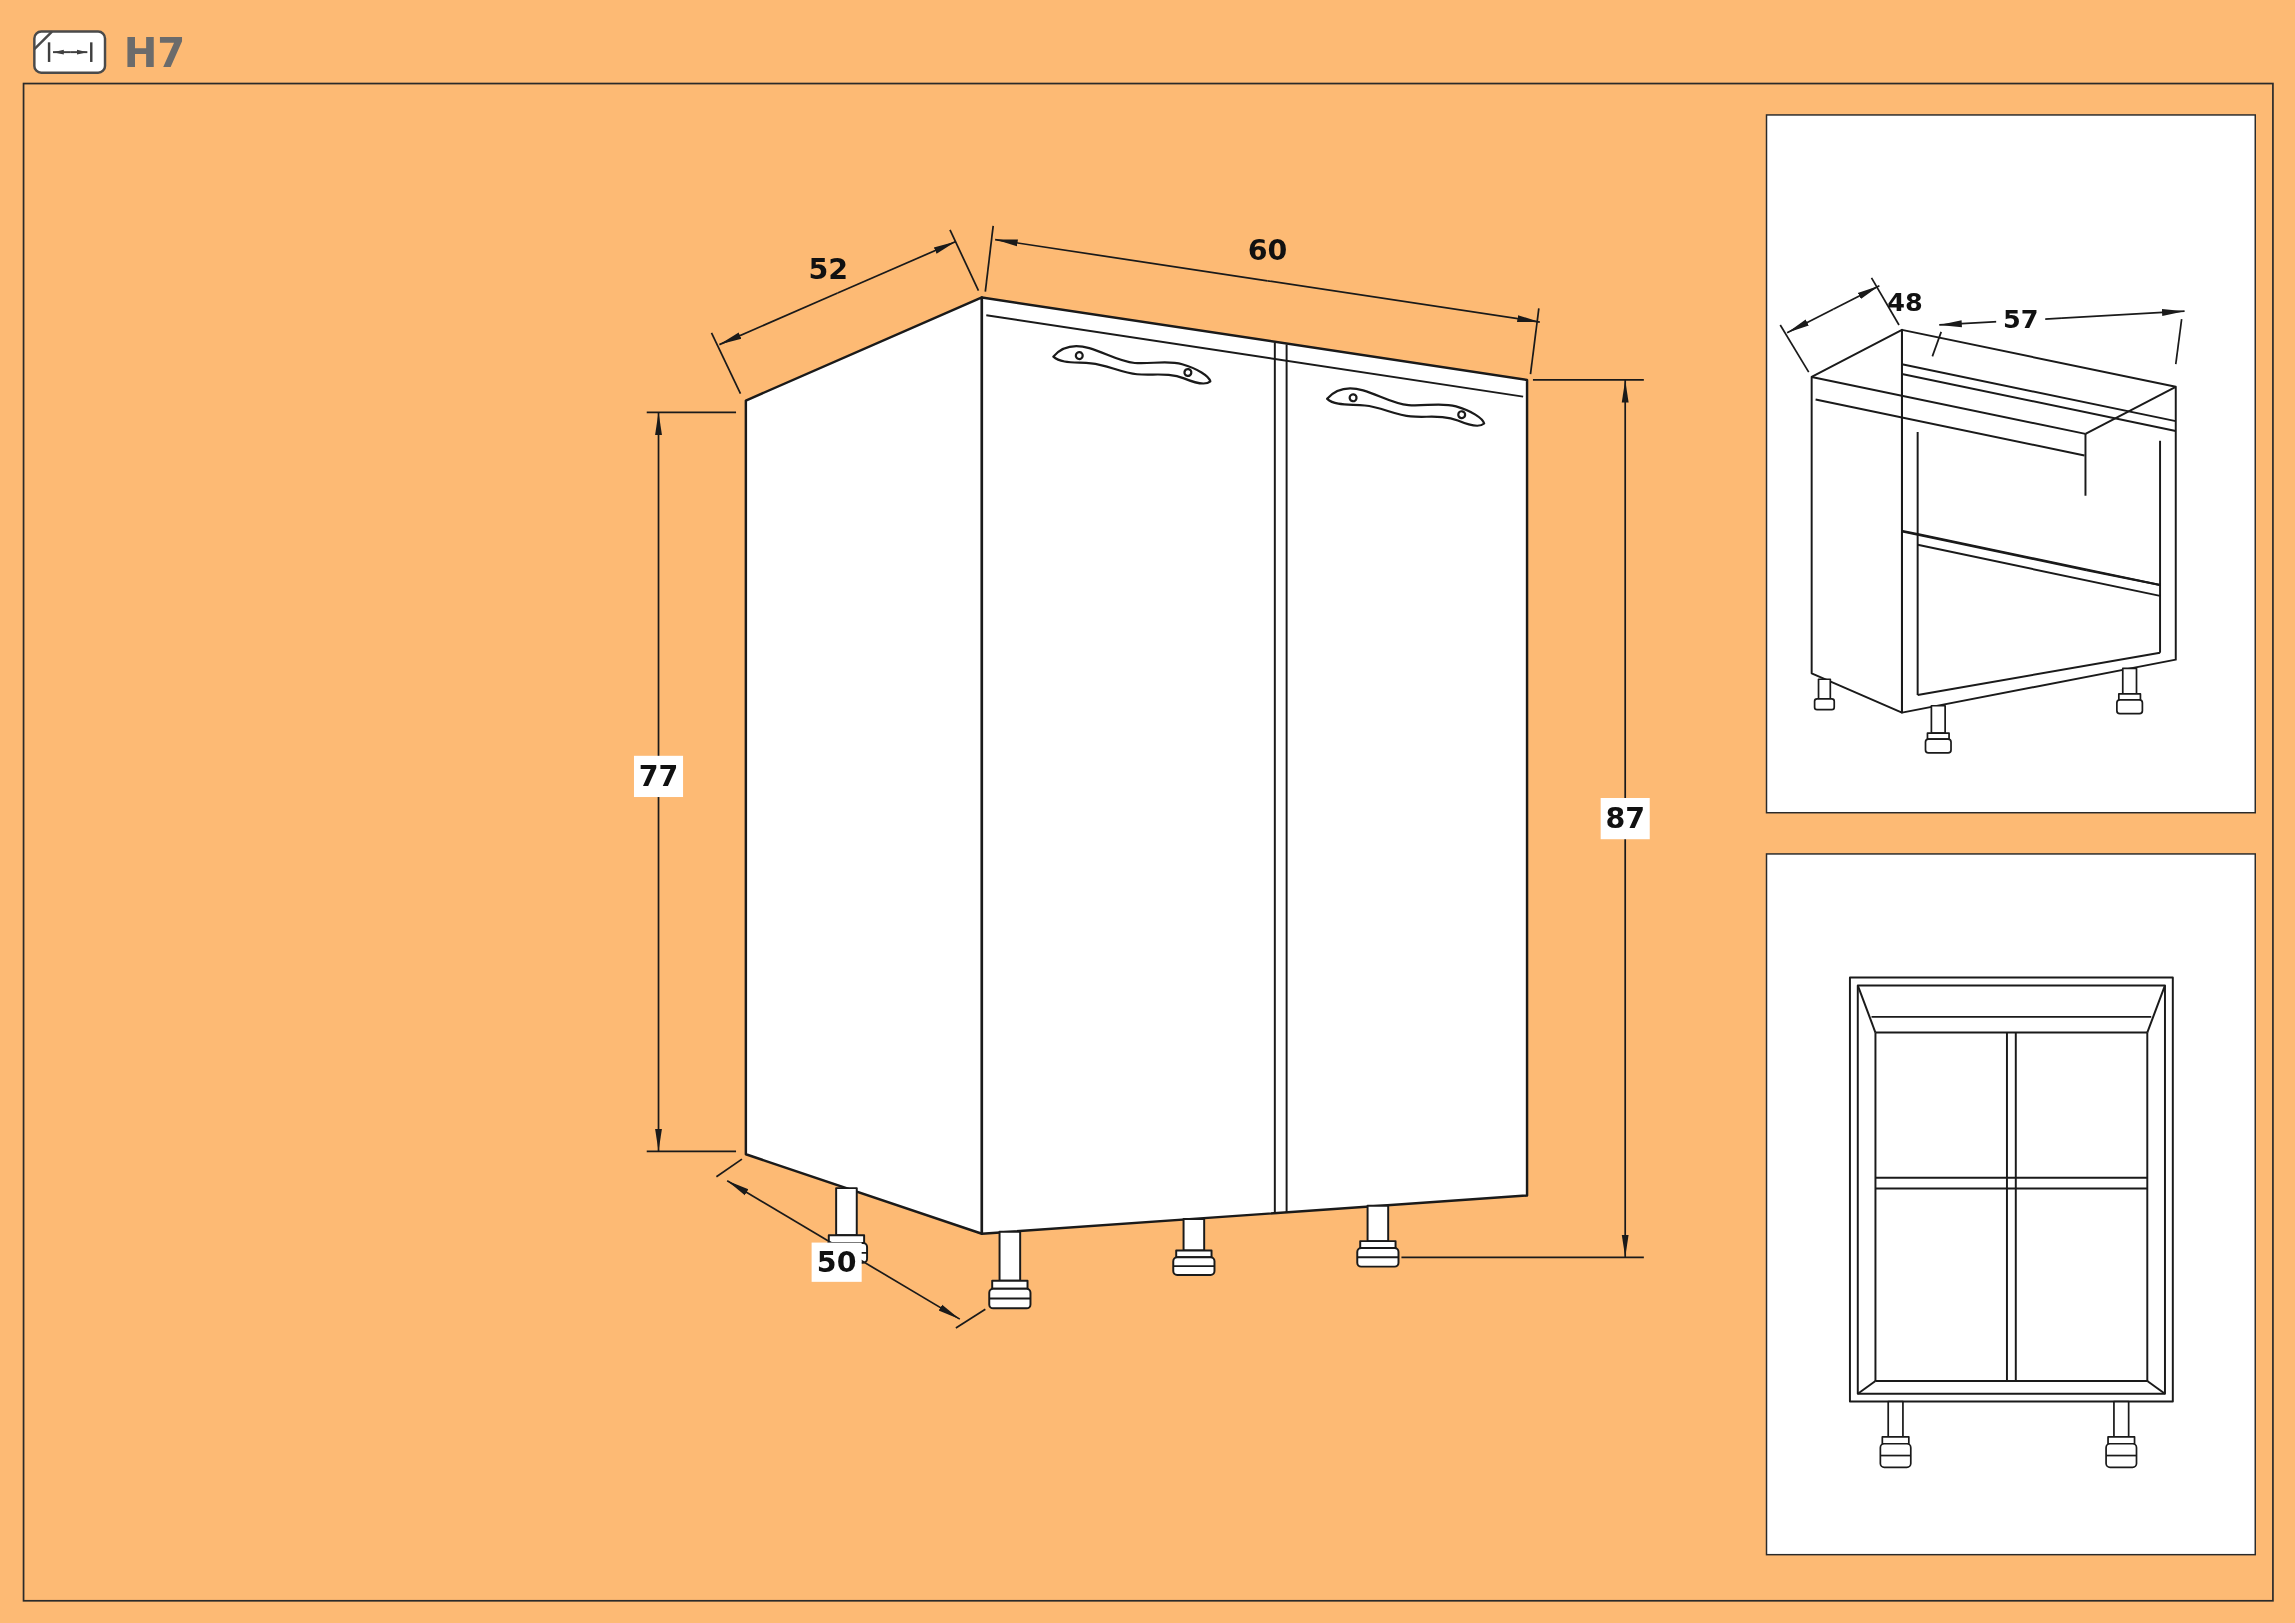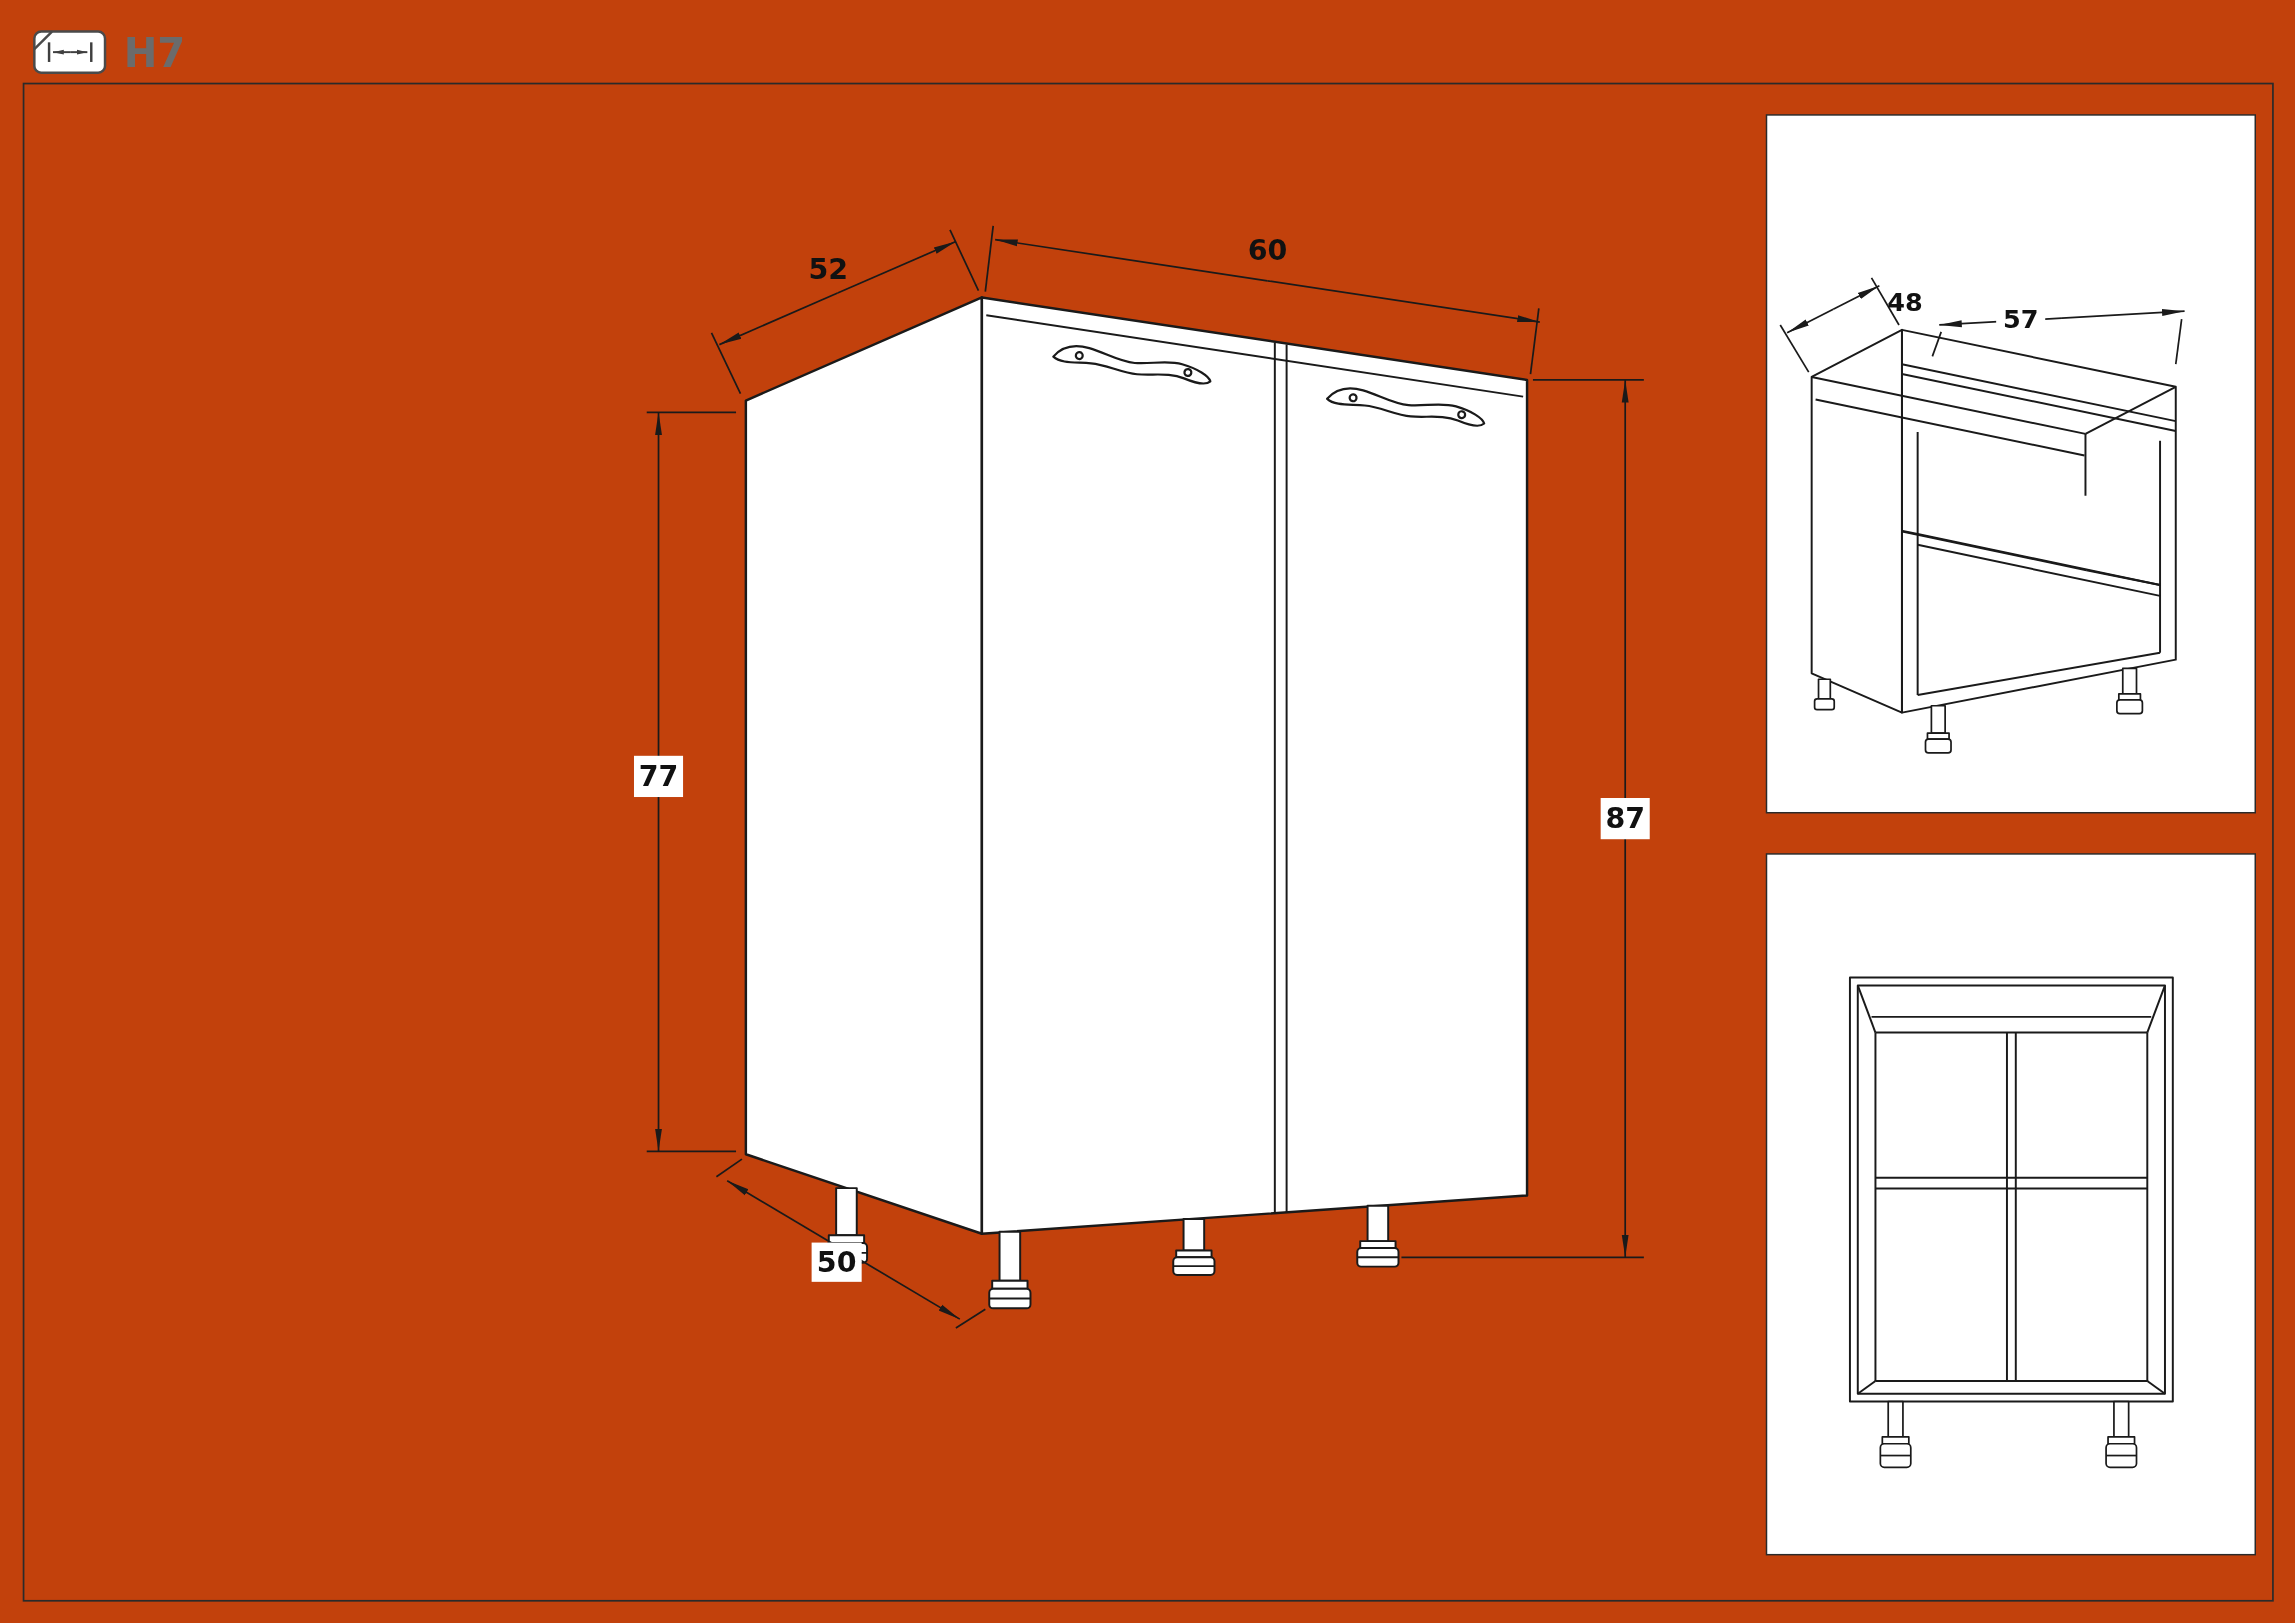--- a/index.html
+++ b/index.html
@@ -1,16 +1,16 @@
 <!DOCTYPE html>
 <html style="font-size:7.9px"><head>
 <meta charset="utf-8">
 <style>
   html,body{margin:0;padding:0;background:#fff;}
-  #page{position:relative;width:2295px;height:1623px;background:#c2410c;font-family:"DejaVu Sans","Liberation Sans",sans-serif;}
+  #page{position:relative;width:2295px;height:1623px;background:#fdba74;font-family:"DejaVu Sans","Liberation Sans",sans-serif;}
   svg{display:block;}
   .dim-text{font-family:"DejaVu Sans","Liberation Sans",sans-serif;font-weight:700;font-size:58px;fill:#111;text-anchor:middle;}
   .dim-text-sm{font-family:"DejaVu Sans","Liberation Sans",sans-serif;font-weight:700;font-size:52px;fill:#111;text-anchor:middle;}
   .h7-text{font-family:"DejaVu Sans","Liberation Sans",sans-serif;font-weight:700;font-size:82px;fill:#6b6b6b;text-anchor:start;}
 </style>
 </head>
 <body>
 
 <div id="page">
 <svg width="2295" height="1623" viewBox="0 0 4677 3307" xmlns="http://www.w3.org/2000/svg">

